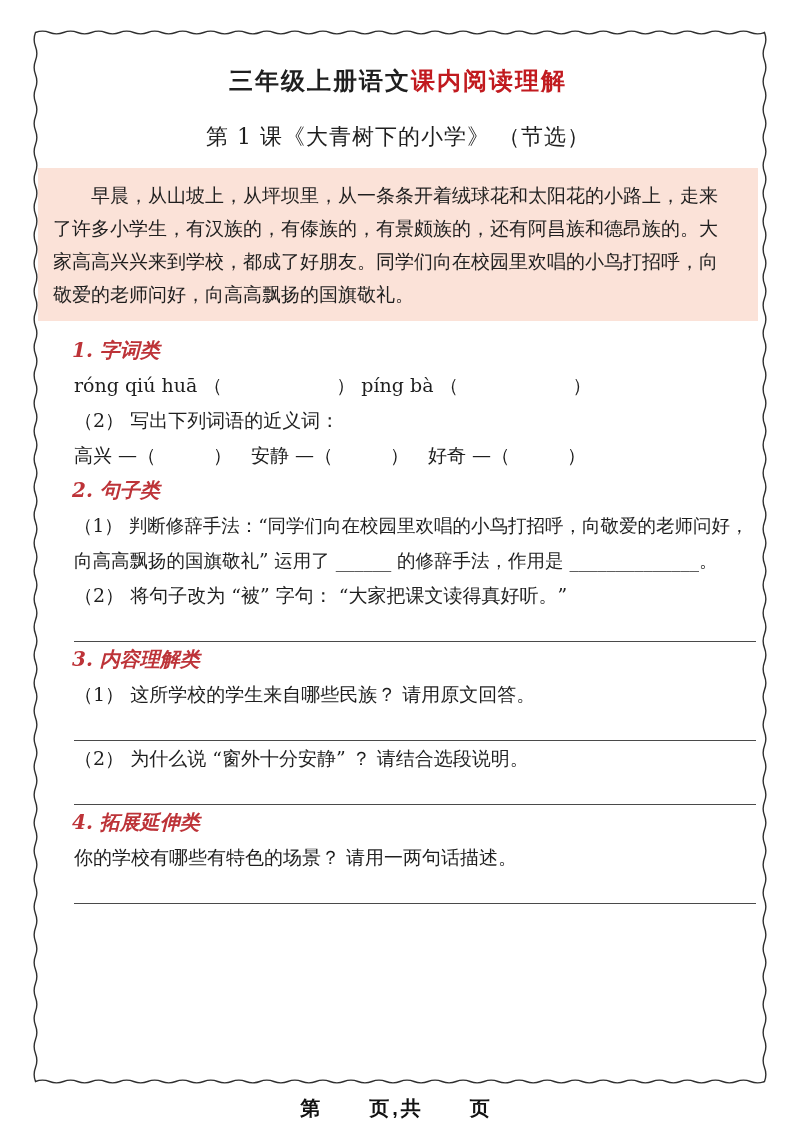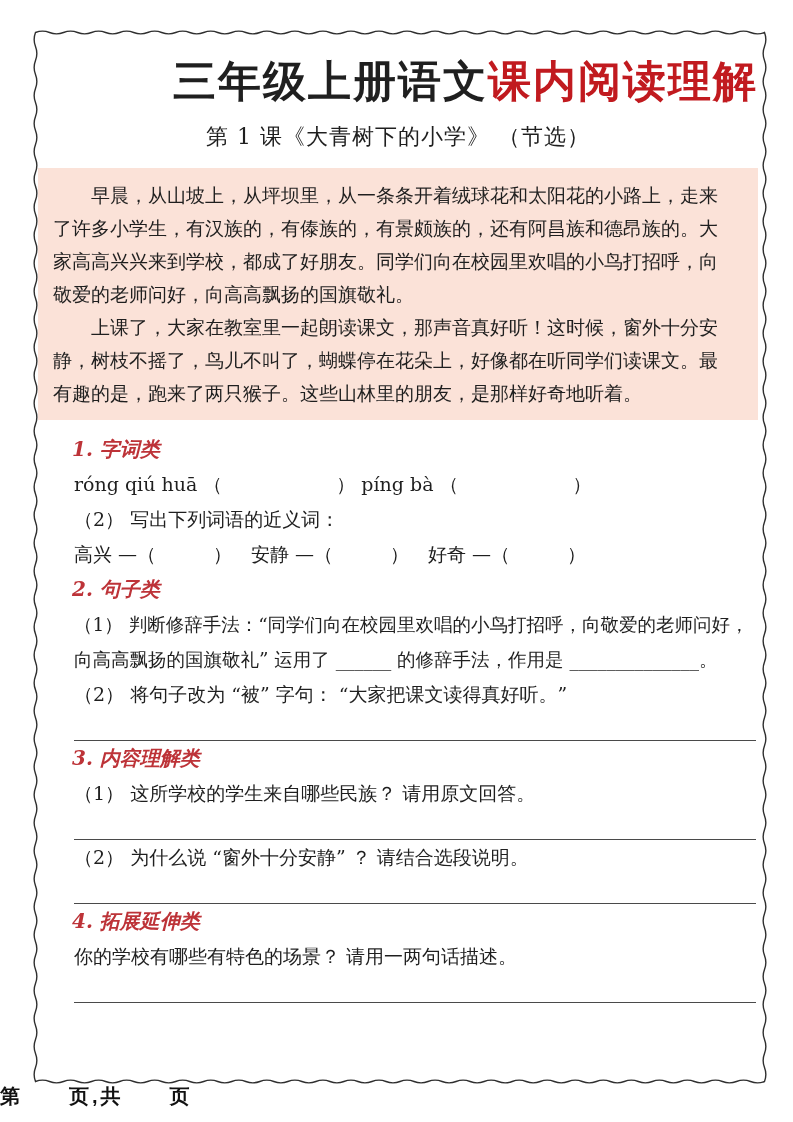--- a/index.html
+++ b/index.html
@@ -2,53 +2,52 @@
 <html style="--title-red: #c11a1f; --heading-red: #bd3338; --passage-bg: #fbe2d8; --border: #2f2f2f;"><head>
 <meta charset="utf-8">
 <style>
   html,body{margin:0;padding:0;background:#ffffff;}
   .page{
     position:relative;width:793px;height:1122px;background:#fff;overflow:hidden;
     font-family:"DejaVu Serif","Liberation Serif",serif;color:#1f1f1f;
   }
   svg.border{position:absolute;left:0;top:0;pointer-events:none;}
   .content{position:absolute;left:38px;top:34px;width:720px;}
-  .title{margin:24px 0 0;text-align:right;font-size:43px;font-weight:600;letter-spacing:2px;line-height:46px;}
+  .title{margin:24px 0 0;text-align:center;font-size:24px;font-weight:600;letter-spacing:2px;line-height:46px;}
   .red-accent{color:var(--title-red,#c11a1f);}
   .subtitle{margin-top:18px;text-align:center;font-size:22px;line-height:30px;letter-spacing:1px;}
   .passage{margin-top:16px;background:var(--passage-bg,#fbe2d8);padding:11px 22px 10px 15px;font-size:19px;line-height:33px;}
   .passage p{margin:0;text-indent:2em;}
   .body{margin-top:12px;padding-left:36px;font-size:19px;}
   .sec-head{margin:0 0 0 -2px;line-height:35px;font-size:20px;font-weight:600;color:var(--heading-red,#bd3338);font-style:italic;}
   .q{margin:0;line-height:35px;letter-spacing:0;}
   .q.tight{font-size:18.5px;}
   .answer-line{height:28px;border-bottom:1.5px solid #4a4a4a;margin-right:2px;}
   .footer{
-    position:absolute;left:0;right:0;bottom:12px;
+    position:absolute;left:0;right:0;bottom:0;text-align:center;
     font-family:"Liberation Sans",sans-serif;font-weight:700;font-size:20px;letter-spacing:3px;color:#111;
   }
 </style>
 </head>
 <body>
 
 <div class="page">
 
   <svg class="border" width="793" height="1122" viewBox="0 0 793 1122">
     <path id="wavy-path" fill="none" stroke-width="1.4" d="M 35.5 32.5 q 7.009615384615385 -2.7 14.01923076923077 0 q 7.009615384615385 2.7 14.01923076923077 0 q 7.009615384615385 -2.7 14.01923076923077 0 q 7.009615384615385 2.7 14.01923076923077 0 q 7.009615384615385 -2.7 14.01923076923077 0 q 7.009615384615385 2.7 14.01923076923077 0 q 7.009615384615385 -2.7 14.01923076923077 0 q 7.009615384615385 2.7 14.01923076923077 0 q 7.009615384615385 -2.7 14.01923076923077 0 q 7.009615384615385 2.7 14.01923076923077 0 q 7.009615384615385 -2.7 14.01923076923077 0 q 7.009615384615385 2.7 14.01923076923077 0 q 7.009615384615385 -2.7 14.01923076923077 0 q 7.009615384615385 2.7 14.01923076923077 0 q 7.009615384615385 -2.7 14.01923076923077 0 q 7.009615384615385 2.7 14.01923076923077 0 q 7.009615384615385 -2.7 14.01923076923077 0 q 7.009615384615385 2.7 14.01923076923077 0 q 7.009615384615385 -2.7 14.01923076923077 0 q 7.009615384615385 2.7 14.01923076923077 0 q 7.009615384615385 -2.7 14.01923076923077 0 q 7.009615384615385 2.7 14.01923076923077 0 q 7.009615384615385 -2.7 14.01923076923077 0 q 7.009615384615385 2.7 14.01923076923077 0 q 7.009615384615385 -2.7 14.01923076923077 0 q 7.009615384615385 2.7 14.01923076923077 0 q 7.009615384615385 -2.7 14.01923076923077 0 q 7.009615384615385 2.7 14.01923076923077 0 q 7.009615384615385 -2.7 14.01923076923077 0 q 7.009615384615385 2.7 14.01923076923077 0 q 7.009615384615385 -2.7 14.01923076923077 0 q 7.009615384615385 2.7 14.01923076923077 0 q 7.009615384615385 -2.7 14.01923076923077 0 q 7.009615384615385 2.7 14.01923076923077 0 q 7.009615384615385 -2.7 14.01923076923077 0 q 7.009615384615385 2.7 14.01923076923077 0 q 7.009615384615385 -2.7 14.01923076923077 0 q 7.009615384615385 2.7 14.01923076923077 0 q 7.009615384615385 -2.7 14.01923076923077 0 q 7.009615384615385 2.7 14.01923076923077 0 q 7.009615384615385 -2.7 14.01923076923077 0 q 7.009615384615385 2.7 14.01923076923077 0 q 7.009615384615385 -2.7 14.01923076923077 0 q 7.009615384615385 2.7 14.01923076923077 0 q 7.009615384615385 -2.7 14.01923076923077 0 q 7.009615384615385 2.7 14.01923076923077 0 q 7.009615384615385 -2.7 14.01923076923077 0 q 7.009615384615385 2.7 14.01923076923077 0 q 7.009615384615385 -2.7 14.01923076923077 0 q 7.009615384615385 2.7 14.01923076923077 0 q 7.009615384615385 -2.7 14.01923076923077 0 q 7.009615384615385 2.7 14.01923076923077 0 q 2.7 6.993333333333333 0 13.986666666666666 q -2.7 6.993333333333333 0 13.986666666666666 q 2.7 6.993333333333333 0 13.986666666666666 q -2.7 6.993333333333333 0 13.986666666666666 q 2.7 6.993333333333333 0 13.986666666666666 q -2.7 6.993333333333333 0 13.986666666666666 q 2.7 6.993333333333333 0 13.986666666666666 q -2.7 6.993333333333333 0 13.986666666666666 q 2.7 6.993333333333333 0 13.986666666666666 q -2.7 6.993333333333333 0 13.986666666666666 q 2.7 6.993333333333333 0 13.986666666666666 q -2.7 6.993333333333333 0 13.986666666666666 q 2.7 6.993333333333333 0 13.986666666666666 q -2.7 6.993333333333333 0 13.986666666666666 q 2.7 6.993333333333333 0 13.986666666666666 q -2.7 6.993333333333333 0 13.986666666666666 q 2.7 6.993333333333333 0 13.986666666666666 q -2.7 6.993333333333333 0 13.986666666666666 q 2.7 6.993333333333333 0 13.986666666666666 q -2.7 6.993333333333333 0 13.986666666666666 q 2.7 6.993333333333333 0 13.986666666666666 q -2.7 6.993333333333333 0 13.986666666666666 q 2.7 6.993333333333333 0 13.986666666666666 q -2.7 6.993333333333333 0 13.986666666666666 q 2.7 6.993333333333333 0 13.986666666666666 q -2.7 6.993333333333333 0 13.986666666666666 q 2.7 6.993333333333333 0 13.986666666666666 q -2.7 6.993333333333333 0 13.986666666666666 q 2.7 6.993333333333333 0 13.986666666666666 q -2.7 6.993333333333333 0 13.986666666666666 q 2.7 6.993333333333333 0 13.986666666666666 q -2.7 6.993333333333333 0 13.986666666666666 q 2.7 6.993333333333333 0 13.986666666666666 q -2.7 6.993333333333333 0 13.986666666666666 q 2.7 6.993333333333333 0 13.986666666666666 q -2.7 6.993333333333333 0 13.986666666666666 q 2.7 6.993333333333333 0 13.986666666666666 q -2.7 6.993333333333333 0 13.986666666666666 q 2.7 6.993333333333333 0 13.986666666666666 q -2.7 6.993333333333333 0 13.986666666666666 q 2.7 6.993333333333333 0 13.986666666666666 q -2.7 6.993333333333333 0 13.986666666666666 q 2.7 6.993333333333333 0 13.986666666666666 q -2.7 6.993333333333333 0 13.986666666666666 q 2.7 6.993333333333333 0 13.986666666666666 q -2.7 6.993333333333333 0 13.986666666666666 q 2.7 6.993333333333333 0 13.986666666666666 q -2.7 6.993333333333333 0 13.986666666666666 q 2.7 6.993333333333333 0 13.986666666666666 q -2.7 6.993333333333333 0 13.986666666666666 q 2.7 6.993333333333333 0 13.986666666666666 q -2.7 6.993333333333333 0 13.986666666666666 q 2.7 6.993333333333333 0 13.986666666666666 q -2.7 6.993333333333333 0 13.986666666666666 q 2.7 6.993333333333333 0 13.986666666666666 q -2.7 6.993333333333333 0 13.986666666666666 q 2.7 6.993333333333333 0 13.986666666666666 q -2.7 6.993333333333333 0 13.986666666666666 q 2.7 6.993333333333333 0 13.986666666666666 q -2.7 6.993333333333333 0 13.986666666666666 q 2.7 6.993333333333333 0 13.986666666666666 q -2.7 6.993333333333333 0 13.986666666666666 q 2.7 6.993333333333333 0 13.986666666666666 q -2.7 6.993333333333333 0 13.986666666666666 q 2.7 6.993333333333333 0 13.986666666666666 q -2.7 6.993333333333333 0 13.986666666666666 q 2.7 6.993333333333333 0 13.986666666666666 q -2.7 6.993333333333333 0 13.986666666666666 q 2.7 6.993333333333333 0 13.986666666666666 q -2.7 6.993333333333333 0 13.986666666666666 q 2.7 6.993333333333333 0 13.986666666666666 q -2.7 6.993333333333333 0 13.986666666666666 q 2.7 6.993333333333333 0 13.986666666666666 q -2.7 6.993333333333333 0 13.986666666666666 q 2.7 6.993333333333333 0 13.986666666666666 q -7.009615384615385 2.7 -14.01923076923077 0 q -7.009615384615385 -2.7 -14.01923076923077 0 q -7.009615384615385 2.7 -14.01923076923077 0 q -7.009615384615385 -2.7 -14.01923076923077 0 q -7.009615384615385 2.7 -14.01923076923077 0 q -7.009615384615385 -2.7 -14.01923076923077 0 q -7.009615384615385 2.7 -14.01923076923077 0 q -7.009615384615385 -2.7 -14.01923076923077 0 q -7.009615384615385 2.7 -14.01923076923077 0 q -7.009615384615385 -2.7 -14.01923076923077 0 q -7.009615384615385 2.7 -14.01923076923077 0 q -7.009615384615385 -2.7 -14.01923076923077 0 q -7.009615384615385 2.7 -14.01923076923077 0 q -7.009615384615385 -2.7 -14.01923076923077 0 q -7.009615384615385 2.7 -14.01923076923077 0 q -7.009615384615385 -2.7 -14.01923076923077 0 q -7.009615384615385 2.7 -14.01923076923077 0 q -7.009615384615385 -2.7 -14.01923076923077 0 q -7.009615384615385 2.7 -14.01923076923077 0 q -7.009615384615385 -2.7 -14.01923076923077 0 q -7.009615384615385 2.7 -14.01923076923077 0 q -7.009615384615385 -2.7 -14.01923076923077 0 q -7.009615384615385 2.7 -14.01923076923077 0 q -7.009615384615385 -2.7 -14.01923076923077 0 q -7.009615384615385 2.7 -14.01923076923077 0 q -7.009615384615385 -2.7 -14.01923076923077 0 q -7.009615384615385 2.7 -14.01923076923077 0 q -7.009615384615385 -2.7 -14.01923076923077 0 q -7.009615384615385 2.7 -14.01923076923077 0 q -7.009615384615385 -2.7 -14.01923076923077 0 q -7.009615384615385 2.7 -14.01923076923077 0 q -7.009615384615385 -2.7 -14.01923076923077 0 q -7.009615384615385 2.7 -14.01923076923077 0 q -7.009615384615385 -2.7 -14.01923076923077 0 q -7.009615384615385 2.7 -14.01923076923077 0 q -7.009615384615385 -2.7 -14.01923076923077 0 q -7.009615384615385 2.7 -14.01923076923077 0 q -7.009615384615385 -2.7 -14.01923076923077 0 q -7.009615384615385 2.7 -14.01923076923077 0 q -7.009615384615385 -2.7 -14.01923076923077 0 q -7.009615384615385 2.7 -14.01923076923077 0 q -7.009615384615385 -2.7 -14.01923076923077 0 q -7.009615384615385 2.7 -14.01923076923077 0 q -7.009615384615385 -2.7 -14.01923076923077 0 q -7.009615384615385 2.7 -14.01923076923077 0 q -7.009615384615385 -2.7 -14.01923076923077 0 q -7.009615384615385 2.7 -14.01923076923077 0 q -7.009615384615385 -2.7 -14.01923076923077 0 q -7.009615384615385 2.7 -14.01923076923077 0 q -7.009615384615385 -2.7 -14.01923076923077 0 q -7.009615384615385 2.7 -14.01923076923077 0 q -7.009615384615385 -2.7 -14.01923076923077 0 q -2.7 -6.993333333333333 0 -13.986666666666666 q 2.7 -6.993333333333333 0 -13.986666666666666 q -2.7 -6.993333333333333 0 -13.986666666666666 q 2.7 -6.993333333333333 0 -13.986666666666666 q -2.7 -6.993333333333333 0 -13.986666666666666 q 2.7 -6.993333333333333 0 -13.986666666666666 q -2.7 -6.993333333333333 0 -13.986666666666666 q 2.7 -6.993333333333333 0 -13.986666666666666 q -2.7 -6.993333333333333 0 -13.986666666666666 q 2.7 -6.993333333333333 0 -13.986666666666666 q -2.7 -6.993333333333333 0 -13.986666666666666 q 2.7 -6.993333333333333 0 -13.986666666666666 q -2.7 -6.993333333333333 0 -13.986666666666666 q 2.7 -6.993333333333333 0 -13.986666666666666 q -2.7 -6.993333333333333 0 -13.986666666666666 q 2.7 -6.993333333333333 0 -13.986666666666666 q -2.7 -6.993333333333333 0 -13.986666666666666 q 2.7 -6.993333333333333 0 -13.986666666666666 q -2.7 -6.993333333333333 0 -13.986666666666666 q 2.7 -6.993333333333333 0 -13.986666666666666 q -2.7 -6.993333333333333 0 -13.986666666666666 q 2.7 -6.993333333333333 0 -13.986666666666666 q -2.7 -6.993333333333333 0 -13.986666666666666 q 2.7 -6.993333333333333 0 -13.986666666666666 q -2.7 -6.993333333333333 0 -13.986666666666666 q 2.7 -6.993333333333333 0 -13.986666666666666 q -2.7 -6.993333333333333 0 -13.986666666666666 q 2.7 -6.993333333333333 0 -13.986666666666666 q -2.7 -6.993333333333333 0 -13.986666666666666 q 2.7 -6.993333333333333 0 -13.986666666666666 q -2.7 -6.993333333333333 0 -13.986666666666666 q 2.7 -6.993333333333333 0 -13.986666666666666 q -2.7 -6.993333333333333 0 -13.986666666666666 q 2.7 -6.993333333333333 0 -13.986666666666666 q -2.7 -6.993333333333333 0 -13.986666666666666 q 2.7 -6.993333333333333 0 -13.986666666666666 q -2.7 -6.993333333333333 0 -13.986666666666666 q 2.7 -6.993333333333333 0 -13.986666666666666 q -2.7 -6.993333333333333 0 -13.986666666666666 q 2.7 -6.993333333333333 0 -13.986666666666666 q -2.7 -6.993333333333333 0 -13.986666666666666 q 2.7 -6.993333333333333 0 -13.986666666666666 q -2.7 -6.993333333333333 0 -13.986666666666666 q 2.7 -6.993333333333333 0 -13.986666666666666 q -2.7 -6.993333333333333 0 -13.986666666666666 q 2.7 -6.993333333333333 0 -13.986666666666666 q -2.7 -6.993333333333333 0 -13.986666666666666 q 2.7 -6.993333333333333 0 -13.986666666666666 q -2.7 -6.993333333333333 0 -13.986666666666666 q 2.7 -6.993333333333333 0 -13.986666666666666 q -2.7 -6.993333333333333 0 -13.986666666666666 q 2.7 -6.993333333333333 0 -13.986666666666666 q -2.7 -6.993333333333333 0 -13.986666666666666 q 2.7 -6.993333333333333 0 -13.986666666666666 q -2.7 -6.993333333333333 0 -13.986666666666666 q 2.7 -6.993333333333333 0 -13.986666666666666 q -2.7 -6.993333333333333 0 -13.986666666666666 q 2.7 -6.993333333333333 0 -13.986666666666666 q -2.7 -6.993333333333333 0 -13.986666666666666 q 2.7 -6.993333333333333 0 -13.986666666666666 q -2.7 -6.993333333333333 0 -13.986666666666666 q 2.7 -6.993333333333333 0 -13.986666666666666 q -2.7 -6.993333333333333 0 -13.986666666666666 q 2.7 -6.993333333333333 0 -13.986666666666666 q -2.7 -6.993333333333333 0 -13.986666666666666 q 2.7 -6.993333333333333 0 -13.986666666666666 q -2.7 -6.993333333333333 0 -13.986666666666666 q 2.7 -6.993333333333333 0 -13.986666666666666 q -2.7 -6.993333333333333 0 -13.986666666666666 q 2.7 -6.993333333333333 0 -13.986666666666666 q -2.7 -6.993333333333333 0 -13.986666666666666 q 2.7 -6.993333333333333 0 -13.986666666666666 q -2.7 -6.993333333333333 0 -13.986666666666666 q 2.7 -6.993333333333333 0 -13.986666666666666 q -2.7 -6.993333333333333 0 -13.986666666666666 Z" stroke="#2f2f2f"></path>
   </svg>
 
   <div class="content">
 
     <h1 class="title"><span>三年级上册语文</span><span class="red-accent">课内阅读理解</span></h1>
 
     <div class="subtitle">第 1 课《大青树下的小学》 （节选）</div>
 
     <div class="passage">
       <p>早晨，从山坡上，从坪坝里，从一条条开着绒球花和太阳花的小路上，走来了许多小学生，有汉族的，有傣族的，有景颇族的，还有阿昌族和德昂族的。大家高高兴兴来到学校，都成了好朋友。同学们向在校园里欢唱的小鸟打招呼，向敬爱的老师问好，向高高飘扬的国旗敬礼。</p>
-      <p>上课了，大家在教室里一起朗读课文，那声音真好听！这时候，窗外十分安静，树枝不摇了，鸟儿不叫了，蝴蝶停在花朵上，好像都在听同学们读课文。最有趣的是，跑来了两只猴子。这些山林里的朋友，是那样好奇地听着。</p>
     </div>
 
     <div class="body">
 
       <p class="sec-head">1. 字词类</p>
       <p class="q">róng qiú huā （　　　　　　）  píng bà （　　　　　　）</p>
       <p class="q">（2） 写出下列词语的近义词：</p>
       <p class="q">高兴 —（　　　）　安静 —（　　　）　好奇 —（　　　）</p>
 
       <p class="sec-head">2. 句子类</p>

